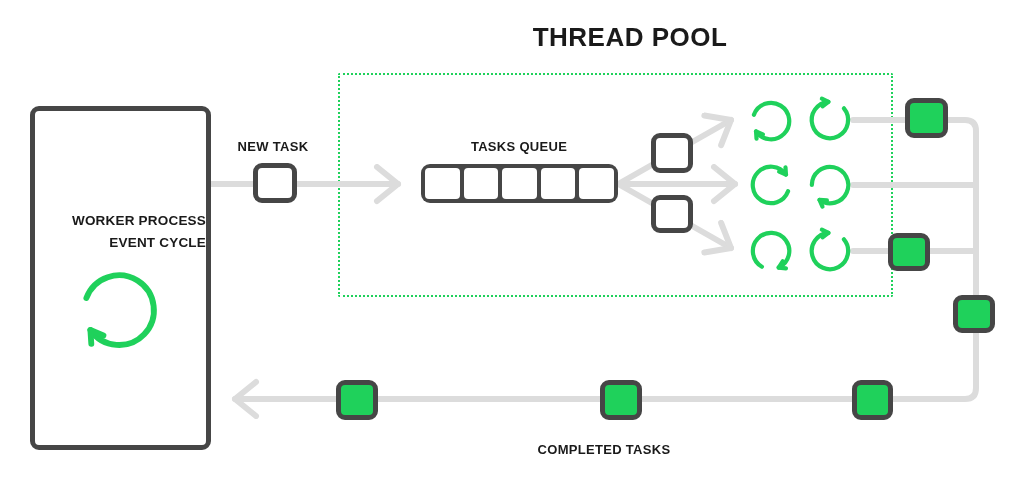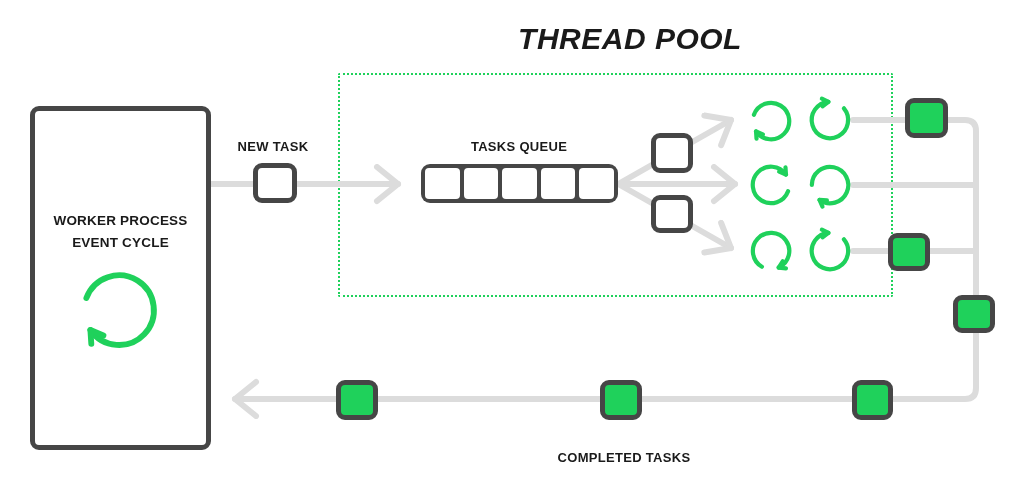--- a/index.html
+++ b/index.html
@@ -11,34 +11,34 @@
   }
   html,body{margin:0;padding:0;background:var(--bg);}
   .canvas{
     position:relative;width:1024px;height:484px;background:var(--bg);
     font-family:"Liberation Sans",sans-serif;color:var(--text);overflow:hidden;
   }
   .lbl{
     position:absolute;font-weight:bold;font-size:13px;letter-spacing:.3px;
     text-align:center;white-space:nowrap;color:var(--text);
   }
-  .title{font-size:30px;letter-spacing:.5px;font-style:italic;}
+  .title{font-size:26px;letter-spacing:.5px;}
   .dotted{
     position:absolute;left:338px;top:73px;width:555px;height:224px;
     border:2px dotted var(--green);box-sizing:border-box;border-radius:2px;
   }
   svg.overlay{position:absolute;left:0;top:0;}
   .worker-box{
     position:absolute;left:30px;top:106px;width:181px;height:344px;
     background:#fff;border:5px solid var(--dark);border-radius:9px;box-sizing:border-box;
   }
   .worker-label{
     position:absolute;left:0;right:0;top:99px;
     font-weight:bold;font-size:13.5px;line-height:1.6;letter-spacing:.2px;
-    text-align:center;white-space:pre-line;color:var(--text);
+    text-align:right;white-space:pre-line;color:var(--text);
   }
   .sq{
     position:absolute;box-sizing:border-box;background:#fff;
     border:5px solid var(--dark);border-radius:9px;
   }
   .sq.green{background:var(--green);}
   .queue{
     position:absolute;left:421px;top:164px;width:197px;height:39px;
     background:var(--dark);border-radius:9px;display:flex;gap:4px;padding:4px;
     box-sizing:border-box;
@@ -90,21 +90,21 @@
       </symbol>
     </defs>
   </svg>
 
   <svg class="cycle big" style="left:75px;top:266px;" width="88" height="88">
       <use href="#cyc"></use>
     </svg>
 
   <div class="lbl" style="left:449px;top:139px;width:140px;">TASKS QUEUE</div>
   <div class="lbl" style="left:203px;top:139px;width:140px;">NEW TASK</div>
-  <div class="lbl" style="left:524px;top:442px;width:200px;margin-top:8px;">COMPLETED TASKS</div>
+  <div class="lbl" style="left:504px;top:442px;width:200px;">COMPLETED TASKS</div>
 
   <div class="sq" style="left:253px;top:163px;width:44px;height:40px;"></div>
 
   <div class="queue">
       <div class="cell"></div>
       <div class="cell"></div>
       <div class="cell"></div>
       <div class="cell"></div>
       <div class="cell"></div>
     </div>

